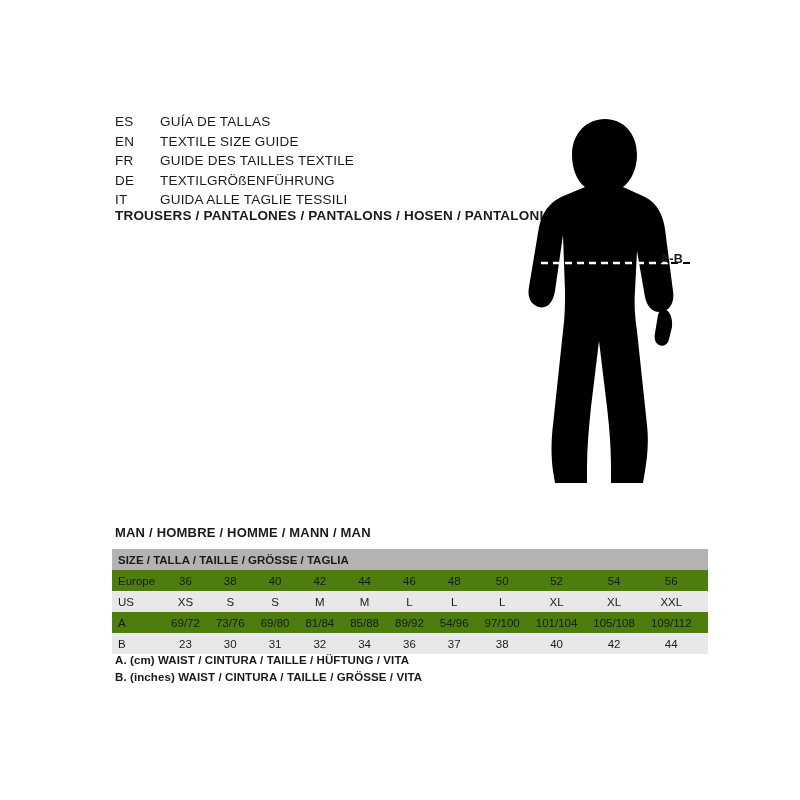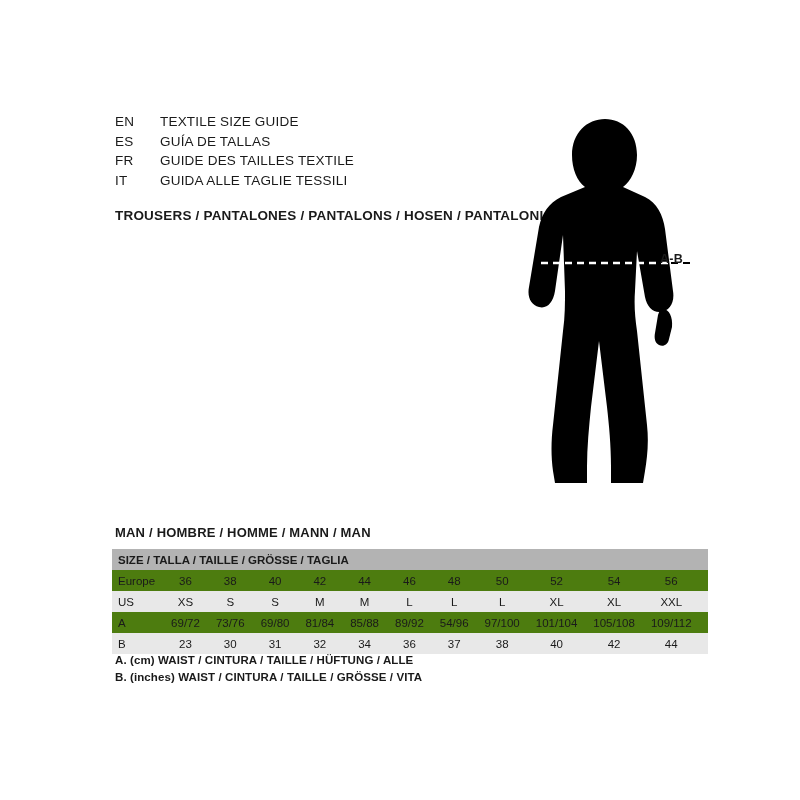--- a/index.html
+++ b/index.html
@@ -124,30 +124,34 @@
     letter-spacing: 0.1px;
   }
 </style>
 </head>
 <body>
 
 <div class="page">
 
   <div class="lang-block">
     <div class="lang-row">
+      <span class="lang-code">ES</span>
+      <span class="lang-title">GUÍA DE TALLAS</span>
+    </div>
+    <div class="lang-row">
       <span class="lang-code">EN</span>
       <span class="lang-title">TEXTILE SIZE GUIDE</span>
     </div>
     <div class="lang-row">
-      <span class="lang-code">ES</span>
-      <span class="lang-title">GUÍA DE TALLAS</span>
-    </div>
-    <div class="lang-row">
       <span class="lang-code">FR</span>
       <span class="lang-title">GUIDE DES TAILLES TEXTILE</span>
+    </div>
+    <div class="lang-row">
+      <span class="lang-code">DE</span>
+      <span class="lang-title">TEXTILGRÖßENFÜHRUNG</span>
     </div>
     <div class="lang-row">
       <span class="lang-code">IT</span>
       <span class="lang-title">GUIDA ALLE TAGLIE TESSILI</span>
     </div>
   </div>
 
   <div class="garment-line">TROUSERS / PANTALONES / PANTALONS / HOSEN / PANTALONI</div>
 
   <div class="figure-wrap">
@@ -268,17 +272,17 @@
         <td>37</td>
         <td>38</td>
         <td>40</td>
         <td>42</td>
         <td>44</td>
       </tr>
     </tbody>
   </table>
 
   <div class="notes">
-    <div>A. (cm) WAIST / CINTURA / TAILLE / HÜFTUNG / ALLE</div>
+    <div>A. (cm) WAIST / CINTURA / TAILLE / HÜFTUNG / VITA</div>
     <div>B. (inches) WAIST / CINTURA / TAILLE / GRÖSSE / VITA</div>
   </div>
 
 </div>
 
 </body></html>

